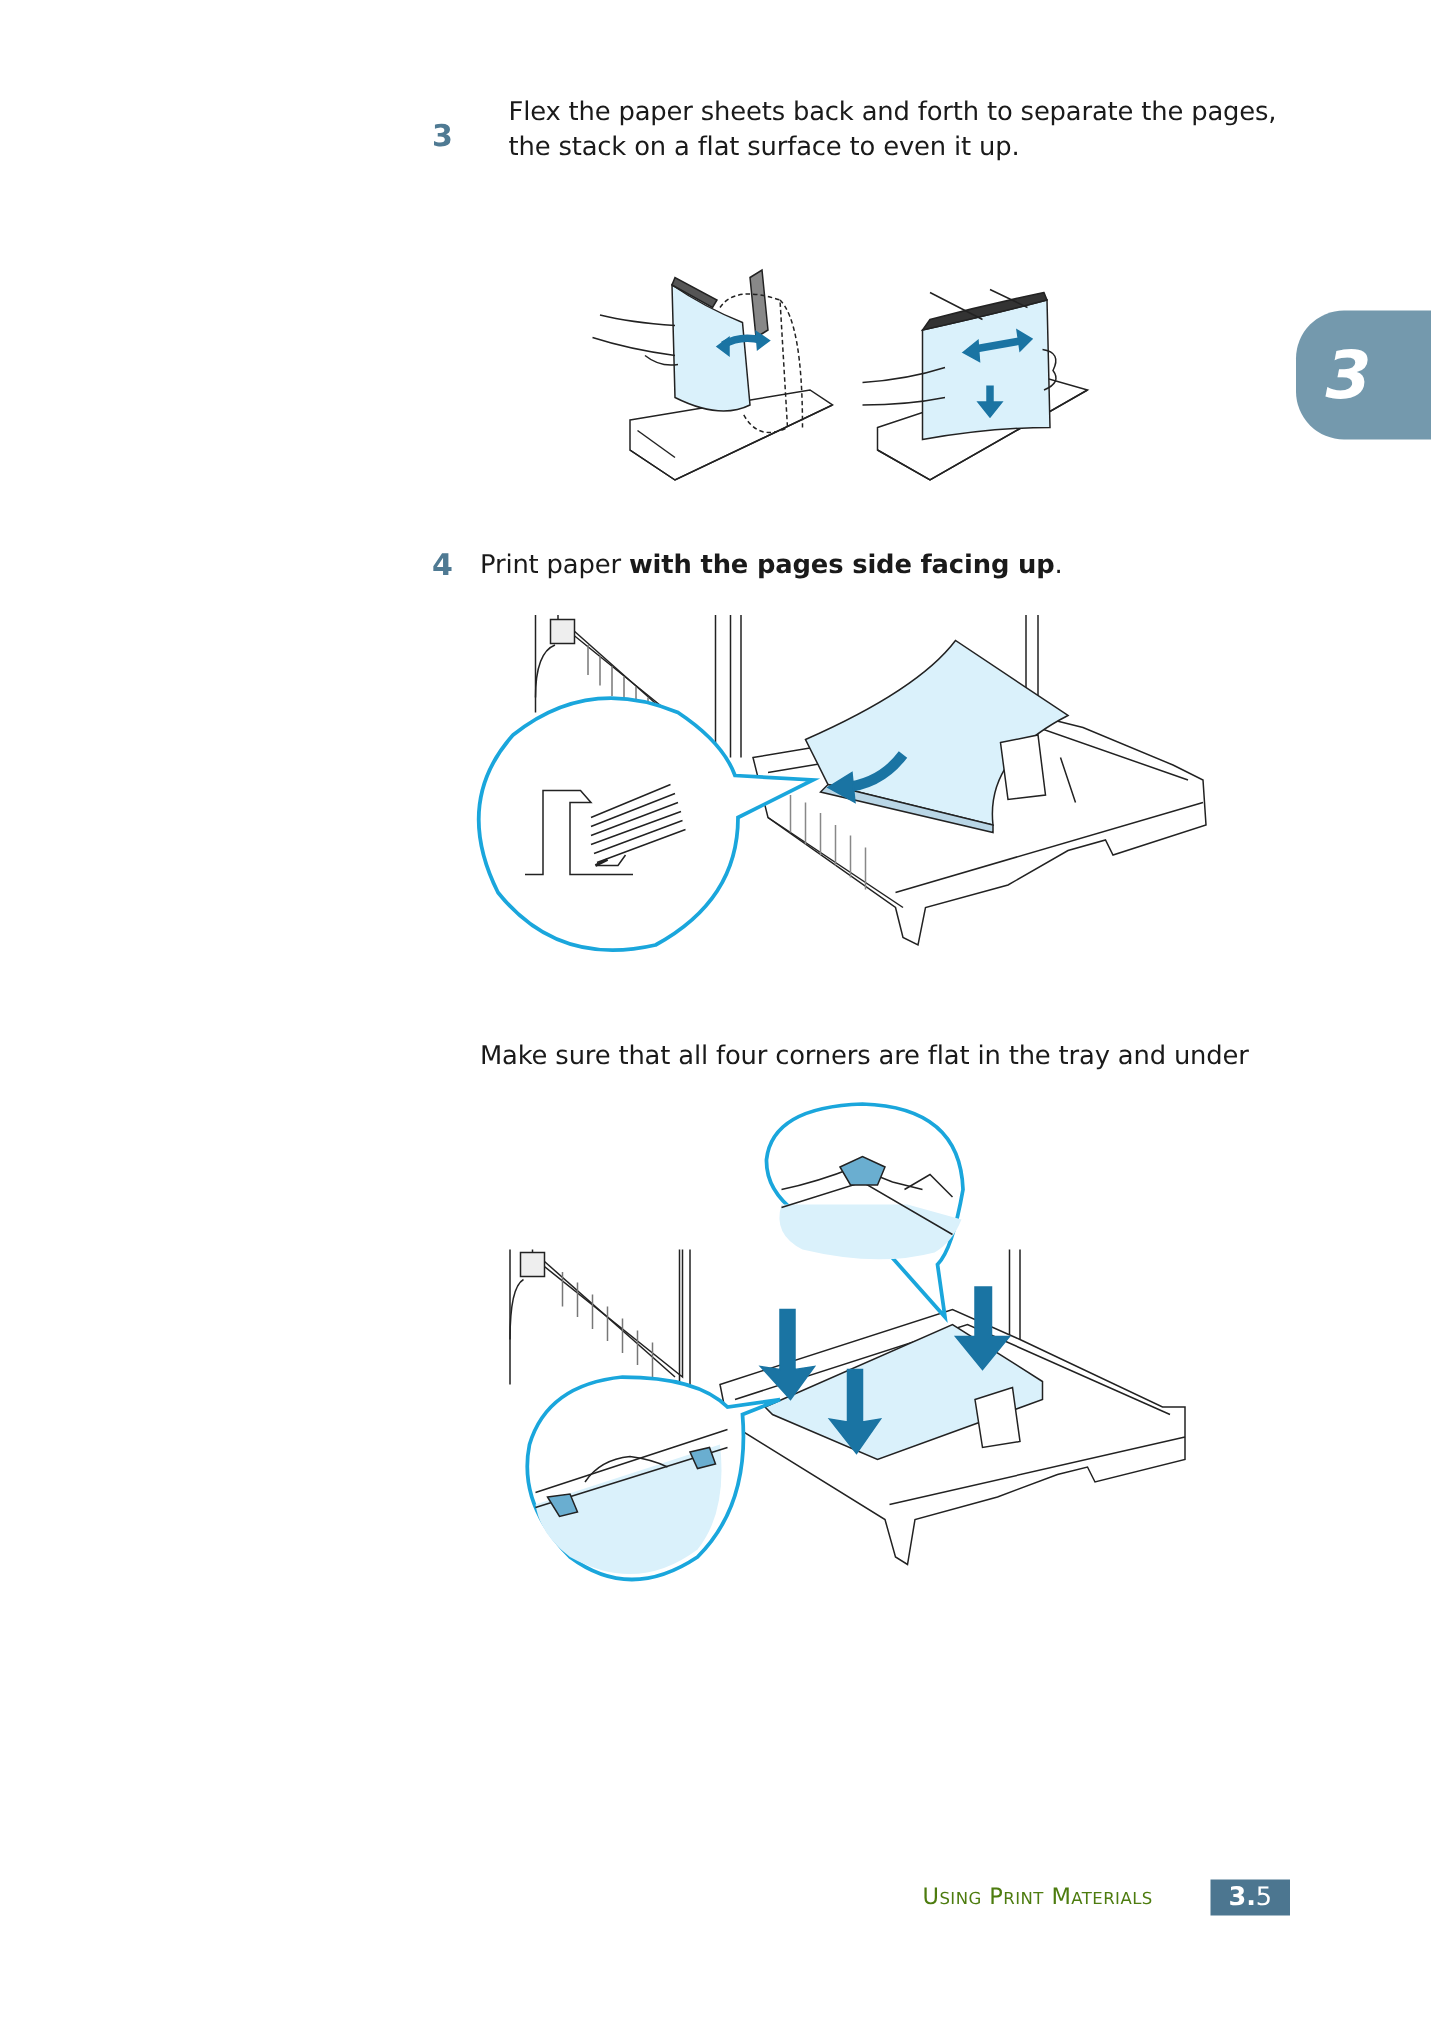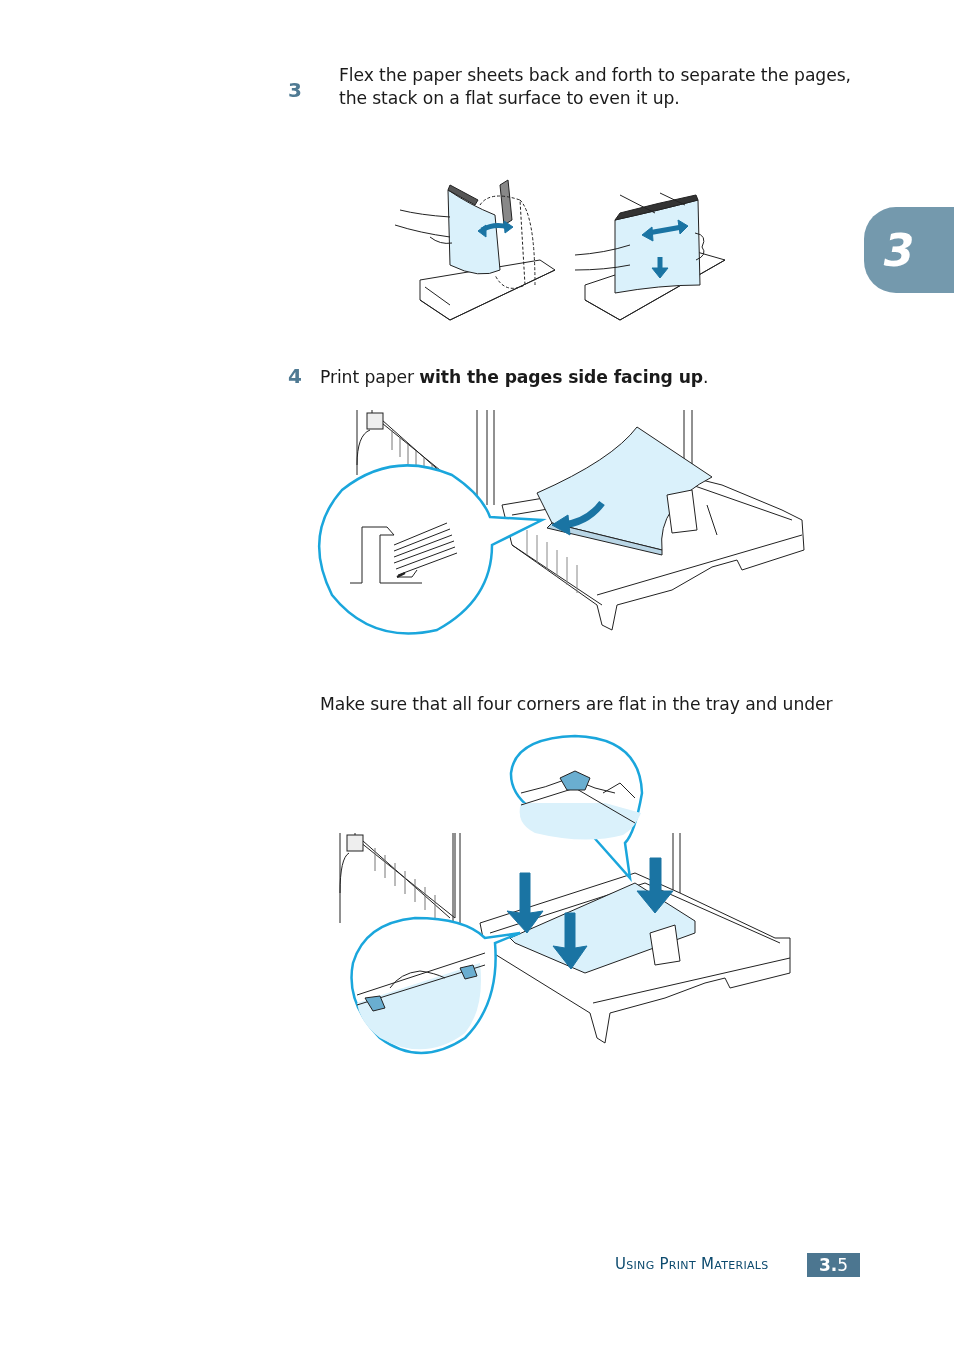--- a/index.html
+++ b/index.html
@@ -22,21 +22,21 @@
     position: absolute; left: 864px; top: 207px; width: 90px; height: 86px;
     background: #7499ad; border-radius: 32px 0 0 32px;
     display: flex; align-items: center; justify-content: center;
   }
   .chapter-tab span {
     color: #ffffff; font-size: 44px; font-weight: bold; font-style: italic;
     font-family: "DejaVu Sans", sans-serif; margin-right: 20px;
   }
   .figure { position: absolute; }
   .footer-title {
-    position: absolute; left: 615px; top: 1255px; font-size: 15px; color: #0c4a6e;
+    position: absolute; left: 615px; top: 1255px; font-size: 15px; color: #4d7c0f;
     font-family: "DejaVu Sans", sans-serif; letter-spacing: 0.3px;
     font-variant: small-caps;
   }
   .footer-page {
     position: absolute; left: 807px; top: 1253px; width: 53px; height: 24px;
     background: #4c7690; color: #ffffff; font-size: 17px; font-weight: bold;
     display: flex; align-items: center; justify-content: center;
     font-family: "DejaVu Sans", sans-serif;
   }
   .footer-page .minor { font-weight: normal; }

